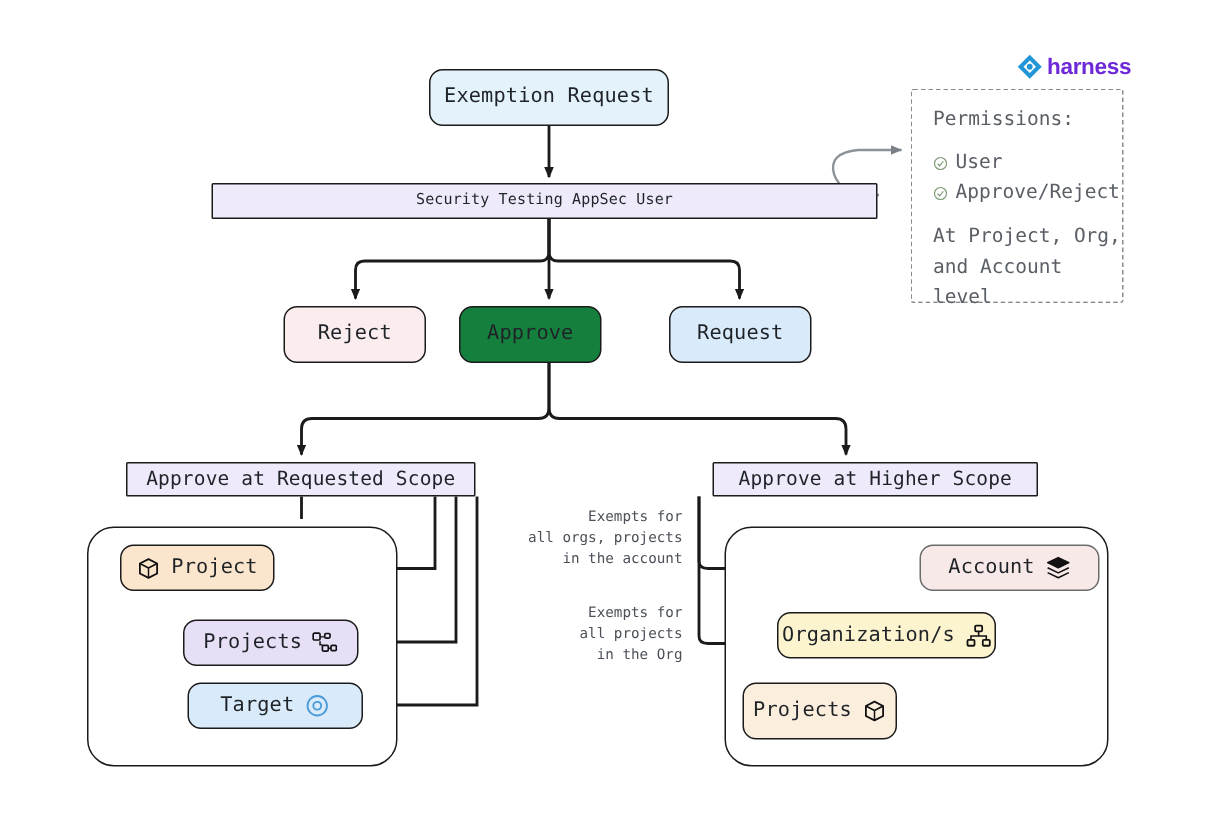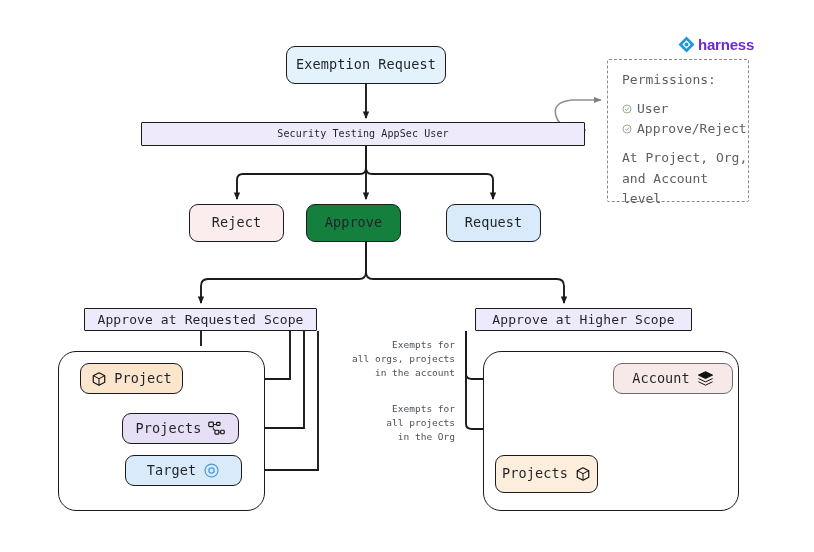--- a/index.html
+++ b/index.html
@@ -192,20 +192,31 @@
     <span class="label">Account</span>
     <span class="icon">
       <svg width="17" height="17" viewBox="0 0 24 24" fill="#111" stroke="#111" stroke-width="1.4" stroke-linejoin="round">
         <path d="M12 2.4 22 7.2 12 12 2 7.2z"></path>
         <path d="M2 12 12 16.8 22 12" fill="none"></path>
         <path d="M2 16.6 12 21.4 22 16.6" fill="none"></path>
       </svg>
     </span>
   </div>
 
+  <div class="node rounded" id="n-org">
+    <span class="label">Organization/s</span>
+    <span class="icon">
+      <svg width="17" height="16" viewBox="0 0 24 22" fill="none" stroke="#111" stroke-width="1.7">
+        <rect x="8.6" y="1.2" width="6.6" height="5.4" rx="1"></rect>
+        <rect x="1.4" y="14.6" width="6.6" height="5.6" rx="1"></rect>
+        <rect x="15.8" y="14.6" width="6.6" height="5.6" rx="1"></rect>
+        <path d="M11.9 6.6v4.4M4.7 14.6V11h14.4v3.6" stroke-width="1.5"></path>
+      </svg>
+    </span>
+  </div>
 
   <div class="node rounded" id="n-projects">
     <span class="label">Projects</span>
     <span class="icon">
       <svg width="16" height="16" viewBox="0 0 24 24" fill="none" stroke="#111" stroke-width="1.8" stroke-linejoin="round">
           <path d="M12 2.6 3.4 7v10L12 21.4 20.6 17V7z"></path>
            <path d="M3.4 7 12 11.5 20.6 7M12 11.5V21.4" stroke-width="1.5"></path>
         </svg>
     </span>
   </div>

